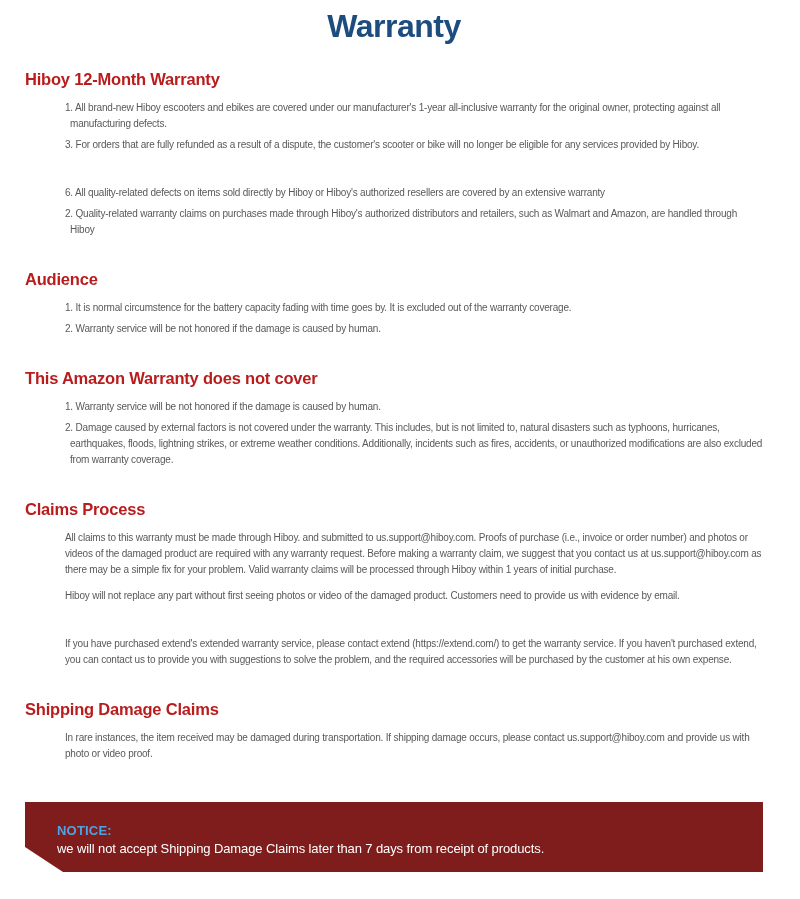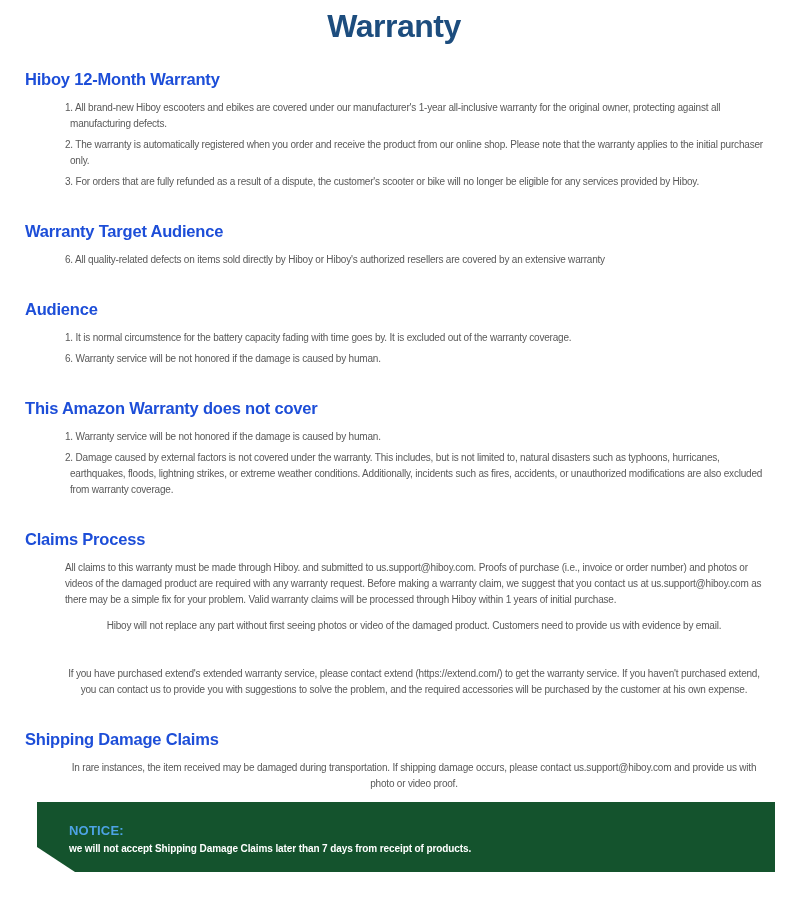--- a/index.html
+++ b/index.html
@@ -25,91 +25,90 @@
     text-align: center;
     color: #1d4d7e;
     letter-spacing: -0.5px;
   }
   section.sec { margin: 0 0 32px 0; }
   section.sec h2 {
     margin: 0 0 11px 0;
     font-size: 16.5px;
     line-height: 19px;
     font-weight: bold;
-    color: #1d4ed8;
+    color: #b91c1c;
     letter-spacing: -0.2px;
   }
   .body-txt {
     font-size: 10px;
     line-height: 16px;
     color: #595959;
     letter-spacing: -0.2px;
     margin-left: 40px;
   }
   .li {
     margin: 0 0 5px 0;
     padding-left: 5px;
     text-indent: -5px;
   }
   .para { margin: 0 0 10px 0; }
-  .para:last-child { margin-bottom: 0; text-align: center; }
+  .para:last-child { margin-bottom: 0; }
   .notice {
     position: absolute;
-    left: 37px;
+    left: 25px;
     bottom: 27px;
     width: 738px;
     height: 70px;
-    background: #14532d;
+    background: #7f1d1d;
     clip-path: polygon(0 0, 100% 0, 100% 100%, 38px 100%, 0 calc(100% - 25px));
     padding: 21px 8px 0 32px;
   }
   .notice-label {
     font-size: 13px;
     line-height: 15px;
     font-weight: bold;
     color: #4da3e4;
     letter-spacing: 0.2px;
     margin-bottom: 4px;
   }
   .notice-text {
-    font-size: 10px;
+    font-size: 13px;
     line-height: 13px;
-    font-weight: bold;
+    font-weight: normal;
     color: #ffffff;
     letter-spacing: -0.1px;
   }
 </style>
 </head>
 <body>
 
 <div class="content">
 
   <h1 class="page-title">Warranty</h1>
 
   <section class="sec">
     <h2>Hiboy 12-Month Warranty</h2>
     <div class="body-txt">
       <p class="li">1. All brand-new Hiboy escooters and ebikes are covered under our manufacturer's 1-year all-inclusive warranty for the original owner, protecting against all manufacturing defects.</p>
-      <p class="li">2. The warranty is automatically registered when you order and receive the product from our online shop. Please note that the warranty applies to the initial purchaser only.</p>
       <p class="li">3. For orders that are fully refunded as a result of a dispute, the customer's scooter or bike will no longer be eligible for any services provided by Hiboy.</p>
     </div>
   </section>
 
   <section class="sec">
-    <h2>Warranty Target Audience</h2>
     <div class="body-txt">
       <p class="li">6. All quality-related defects on items sold directly by Hiboy or Hiboy's authorized resellers are covered by an extensive warranty</p>
+      <p class="li">2. Quality-related warranty claims on purchases made through Hiboy's authorized distributors and retailers, such as Walmart and Amazon, are handled through Hiboy</p>
     </div>
   </section>
 
   <section class="sec">
     <h2>Audience</h2>
     <div class="body-txt">
       <p class="li">1. It is normal circumstence for the battery capacity fading with time goes by. It is excluded out of the warranty coverage.</p>
-      <p class="li">6. Warranty service will be not honored if the damage is caused by human.</p>
+      <p class="li">2. Warranty service will be not honored if the damage is caused by human.</p>
     </div>
   </section>
 
   <section class="sec">
     <h2>This Amazon Warranty does not cover</h2>
     <div class="body-txt">
       <p class="li">1. Warranty service will be not honored if the damage is caused by human.</p>
       <p class="li">2. Damage caused by external factors is not covered under the warranty. This includes, but is not limited to, natural disasters such as typhoons, hurricanes, earthquakes, floods, lightning strikes, or extreme weather conditions. Additionally, incidents such as fires, accidents, or unauthorized modifications are also excluded from warranty coverage.</p>
     </div>
   </section>

